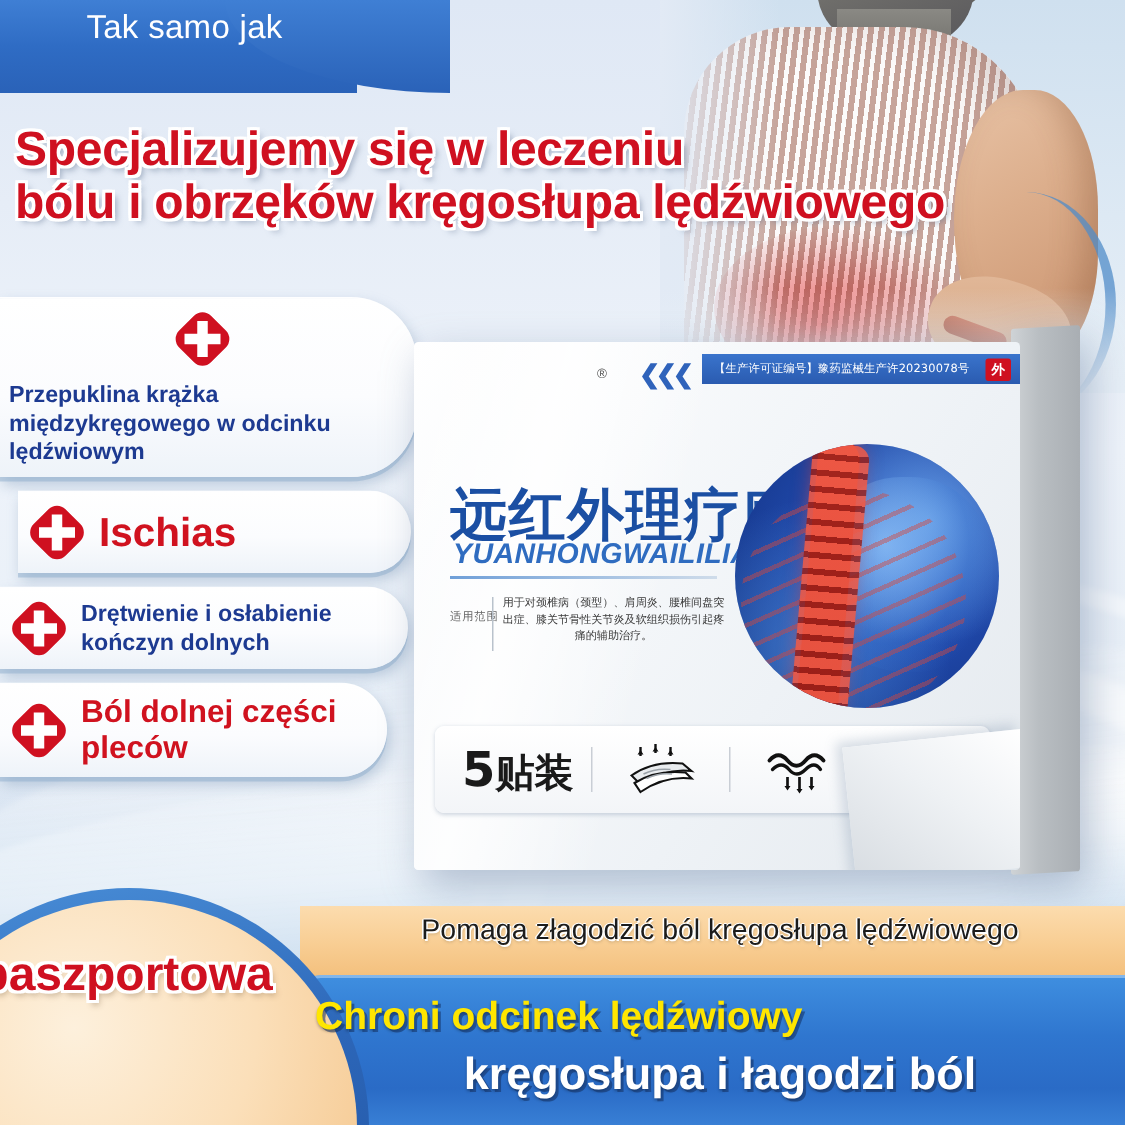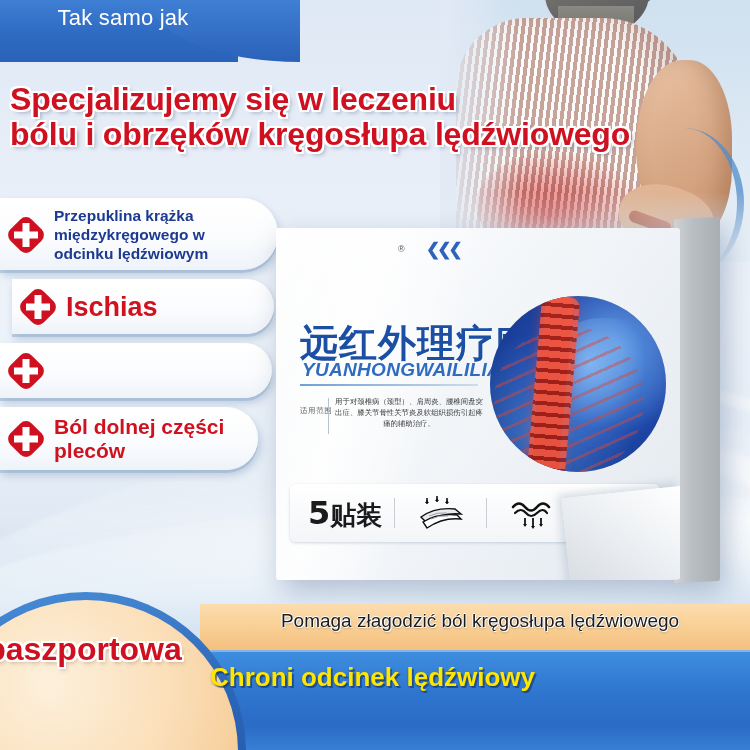--- a/index.html
+++ b/index.html
@@ -187,21 +187,21 @@
     align-items:center;
     gap:8px;
     padding:7px 14px 7px 6px;
     background:linear-gradient(180deg,#ffffff 0%,#fbfcfe 55%,#eef3f9 100%);
     border-radius:0 44px 44px 0;
     box-shadow:
       0 3px 0 0 rgba(150,178,208,.55),
       2px 5px 9px rgba(110,140,175,.4);
     border-top:1px solid rgba(255,255,255,.9);
   }
-  .feat.f1 { width:278px; }
+  .feat.f1 { width:278px;flex-direction:column; }
   .feat.f2 { width:262px;margin-left:12px; }
   .feat.f3 { width:272px; }
   .feat.f4 { width:258px; }
 
   .cross {
     position:relative; flex:0 0 auto;
     width:40px; height:40px;
   }
   .cross svg { display:block; width:40px; height:40px; }
 
@@ -505,20 +505,21 @@
       <span class="feat-label">Ischias</span>
     </div>
 
     <div class="feat f3 small">
       <span class="cross">
         <svg viewBox="0 0 40 40">
           <rect x="5" y="5" width="30" height="30" rx="8" ry="8" transform="rotate(45 20 20)" fill="#cf1020"></rect>
           <path d="M16.5 8 h7 v8.5 h8.5 v7 h-8.5 v8.5 h-7 v-8.5 h-8.5 v-7 h8.5 z" fill="#ffffff"></path>
         </svg>
       </span>
+      <span class="feat-label">Drętwienie i osłabienie kończyn dolnych</span>
     </div>
 
     <div class="feat f4 big2">
       <span class="cross">
         <svg viewBox="0 0 40 40">
           <rect x="5" y="5" width="30" height="30" rx="8" ry="8" transform="rotate(45 20 20)" fill="#cf1020"></rect>
           <path d="M16.5 8 h7 v8.5 h8.5 v7 h-8.5 v8.5 h-7 v-8.5 h-8.5 v-7 h8.5 z" fill="#ffffff"></path>
         </svg>
       </span>
       <span class="feat-label">Ból dolnej części pleców</span>
@@ -527,20 +528,24 @@
   </div>
 
   <div class="product">
     <div class="box-side"></div>
     <div class="box-face">
       <div class="box-sheen"></div>
 
       <div class="brand-reg">®</div>
 
       <div class="lic-arrows">❮❮❮</div>
+      <div class="lic-bar">
+        <span class="lic-text">【生产许可证编号】豫药监械生产许20230078号</span>
+        <span class="lic-badge">外</span>
+      </div>
 
       <div class="title-cn">远红外理疗贴</div>
       <div class="title-py">YUANHONGWAILILIAOTIE</div>
       <div class="title-rule"></div>
 
       <div class="scope-lbl">适用范围</div>
       <div class="scope-div"></div>
       <div class="scope-txt">用于对颈椎病（颈型）、肩周炎、腰椎间盘突出症、膝关节骨性关节炎及软组织损伤引起疼痛的辅助治疗。</div>
 
       <div class="spine-circle">
@@ -586,20 +591,21 @@
 
       <div class="box-curl"></div>
     </div>
   </div>
 
   <div class="orange-strip"></div>
   <div class="orange-text">Pomaga złagodzić ból kręgosłupa lędźwiowego</div>
 
   <div class="blue-panel"></div>
   <div class="bp-l1">Chroni odcinek lędźwiowy</div>
+  <div class="bp-l2">kręgosłupa i łagodzi ból</div>
 
   <div class="circle-ring">
     <div class="circle-fill"></div>
   </div>
   <div class="circle-label">
     <span class="cl2">paszportowa</span>
   </div>
 
 </div>
 

